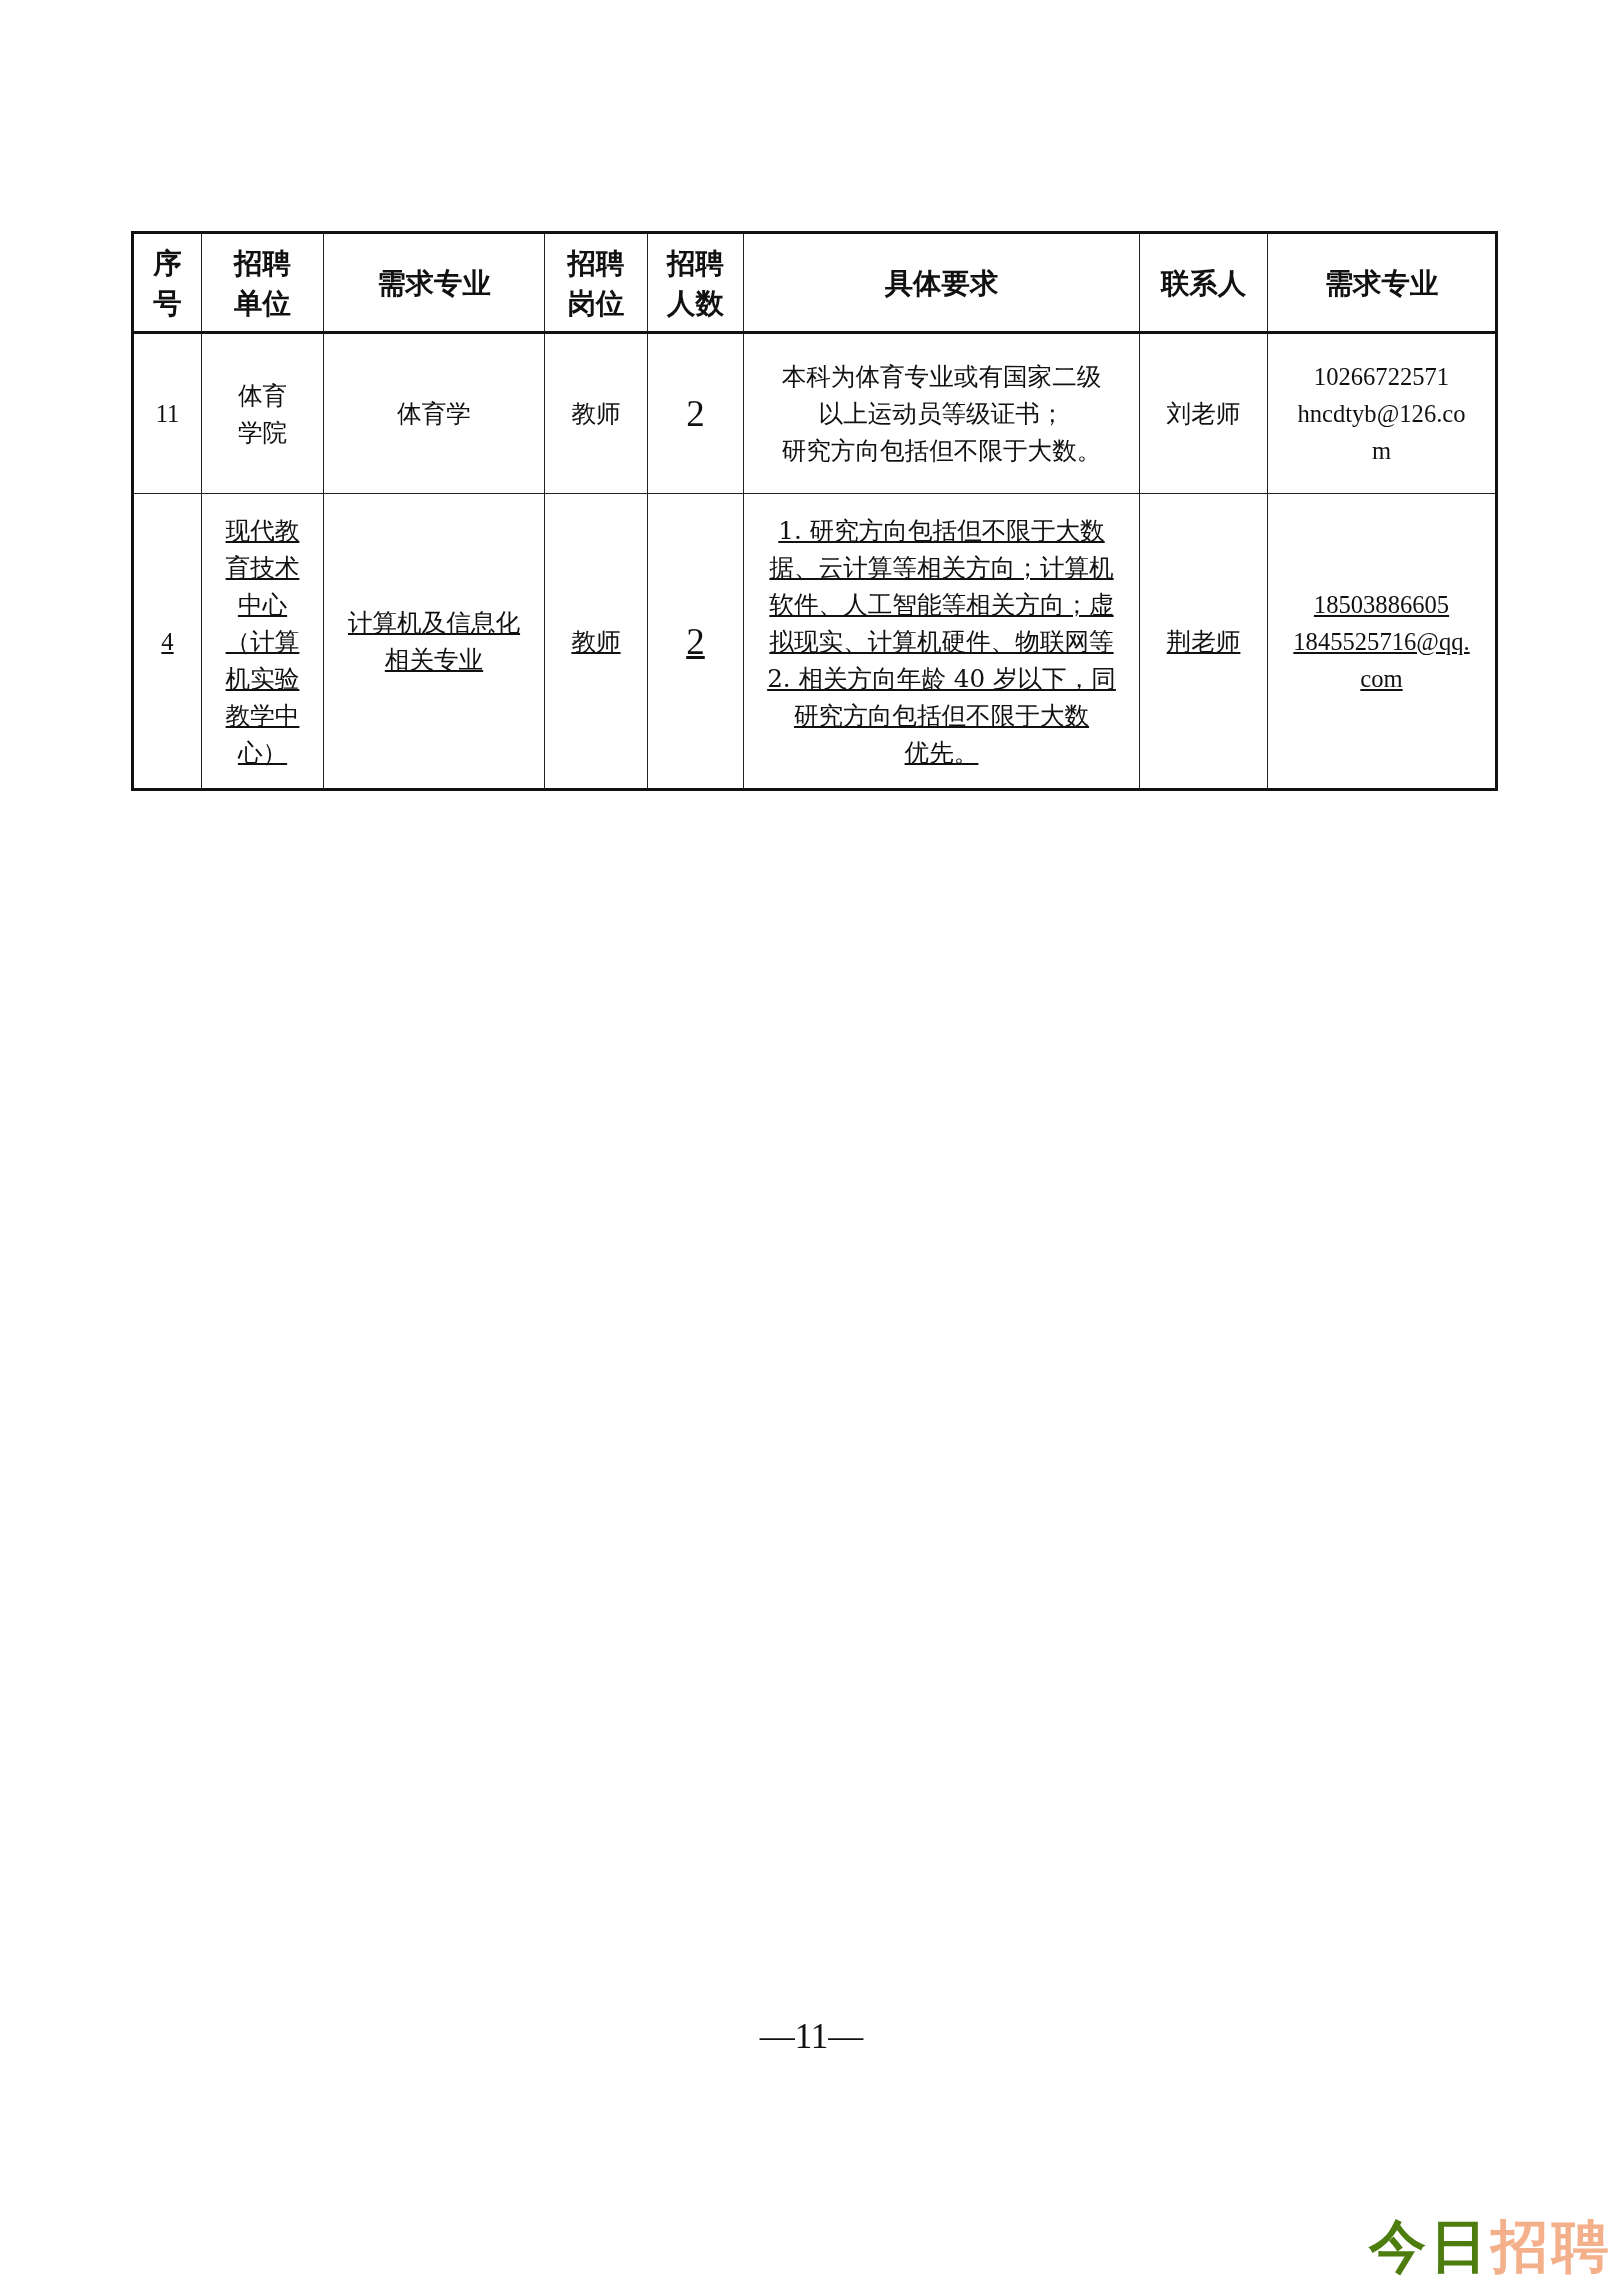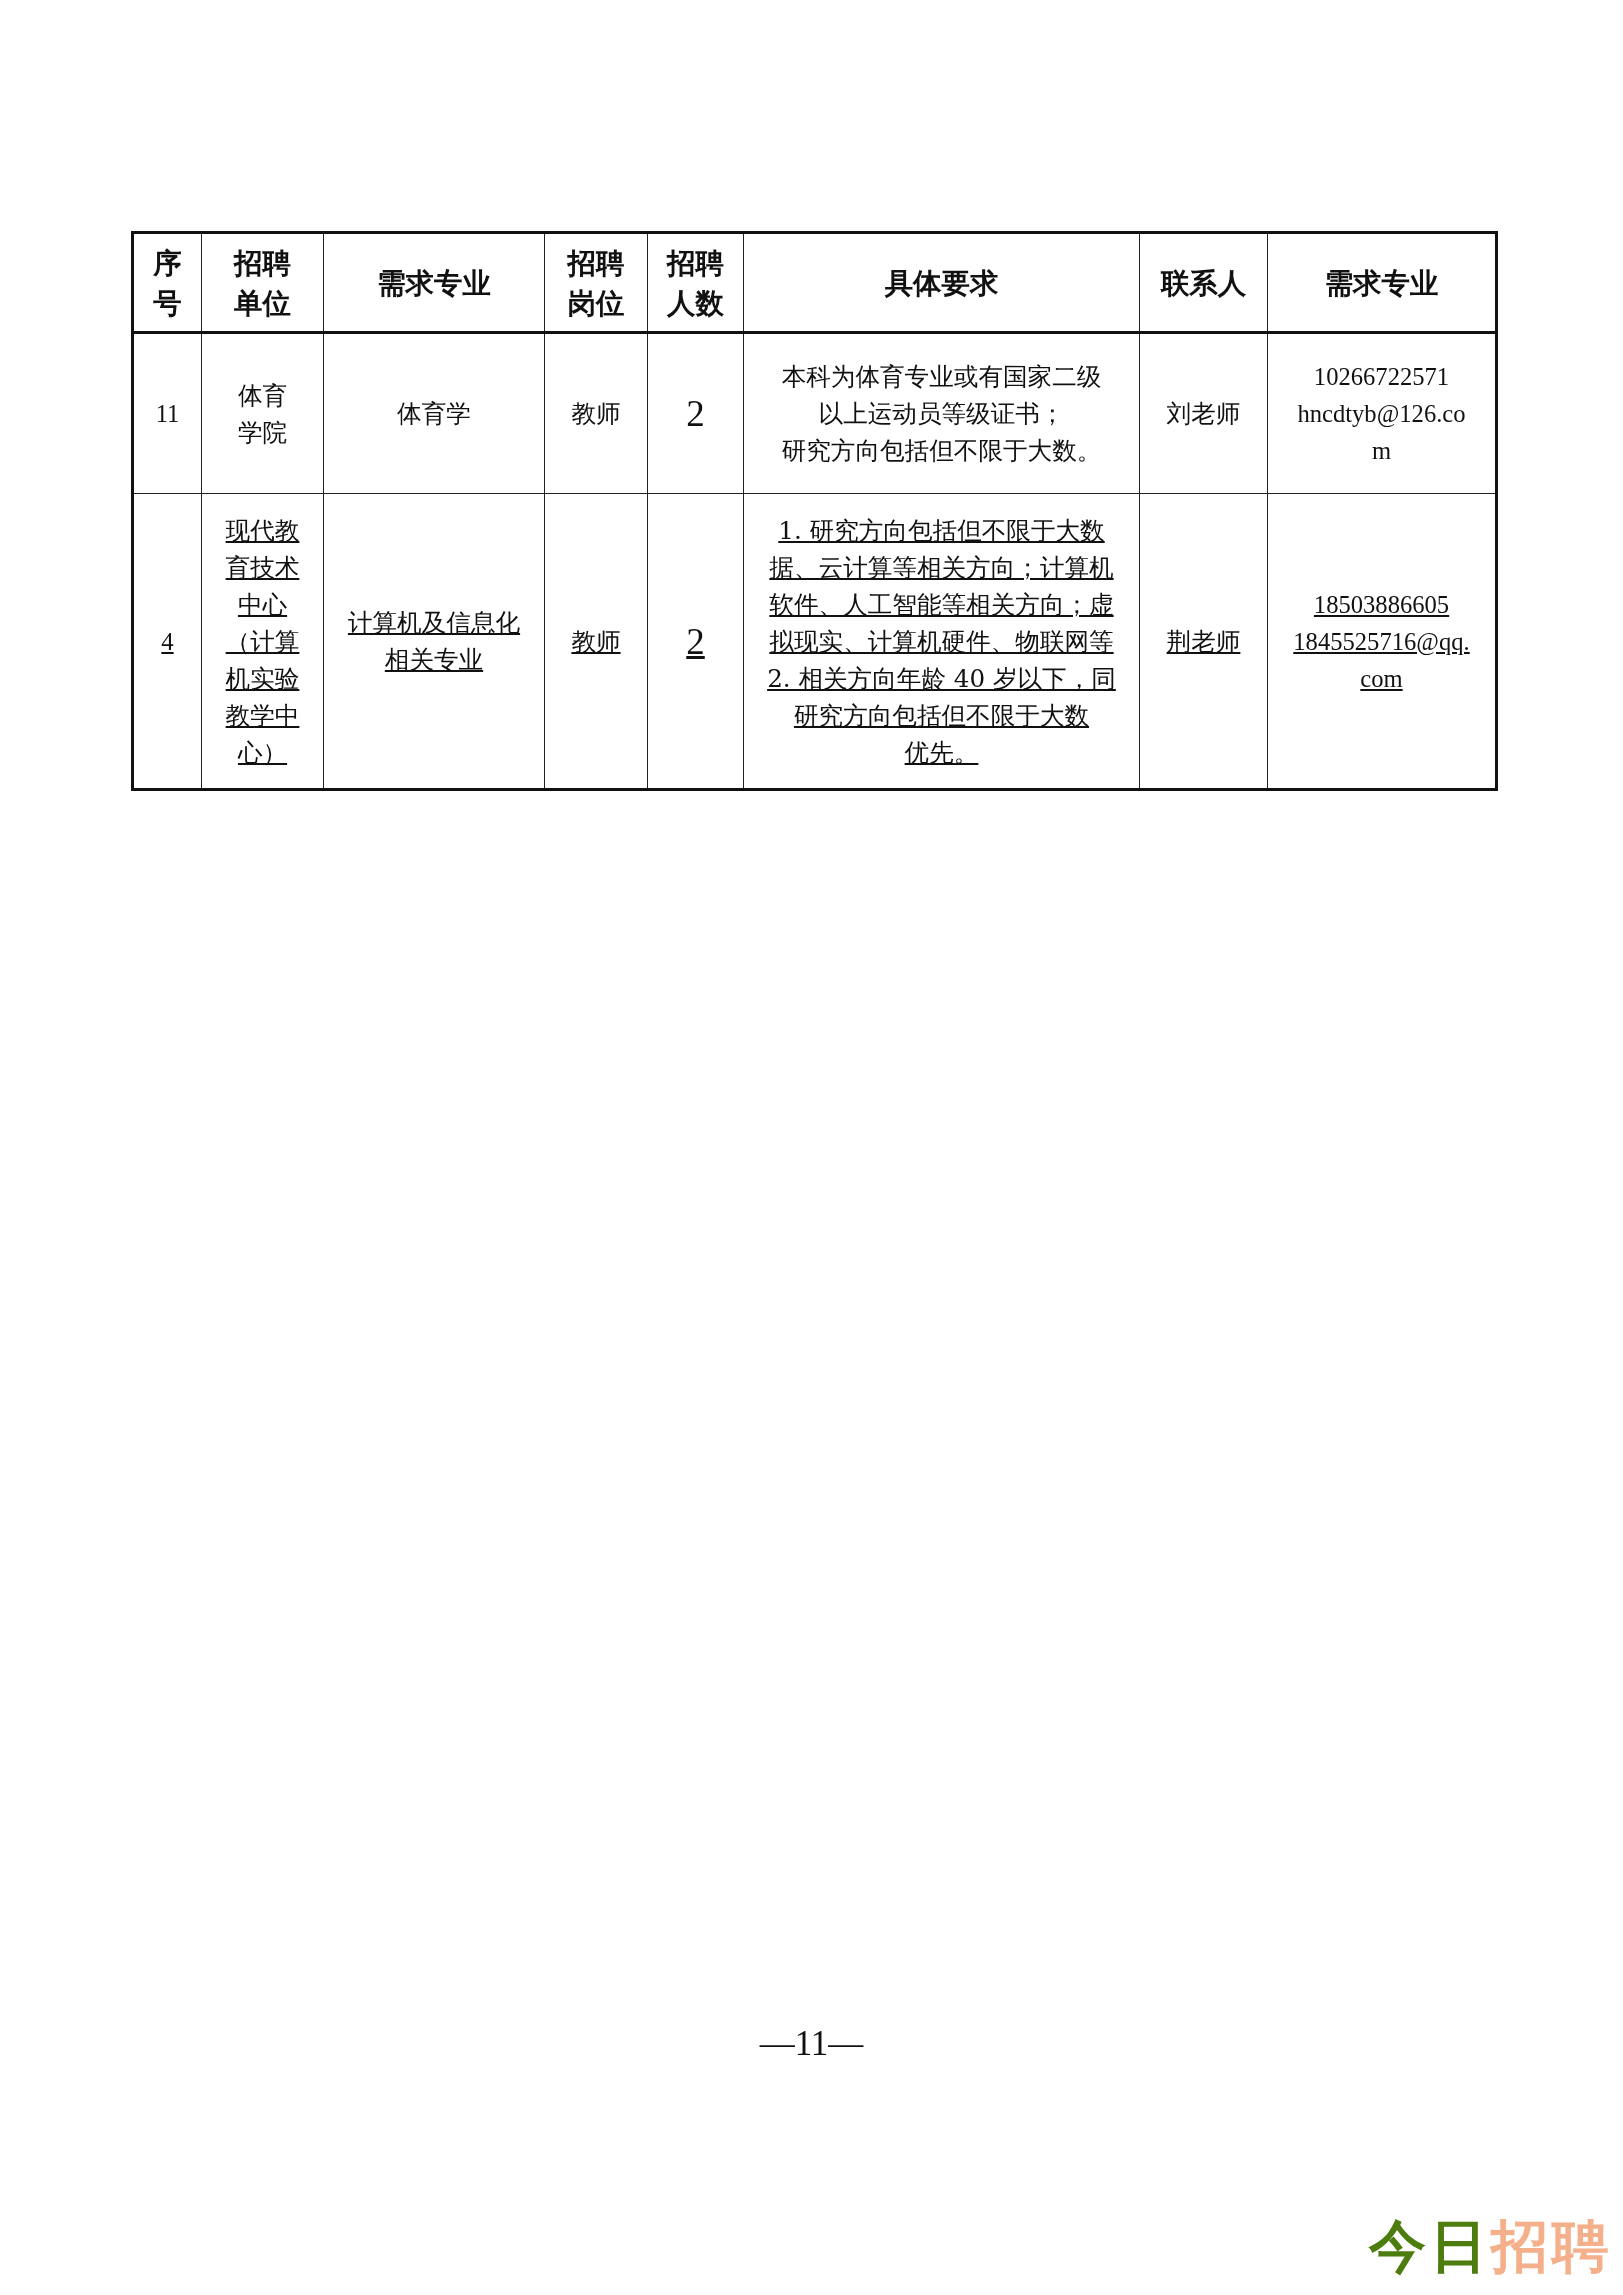--- a/index.html
+++ b/index.html
@@ -62,21 +62,20 @@
     .contact-line { display: block; }
     .stack-line { display: block; }
     .page-number {
       position: absolute;
       top: 2017px;
       left: 0;
       width: 1623px;
       text-align: center;
       font-size: 35px;
       font-family: "Liberation Serif", serif;
-      margin-top: 7px;
     }
     .watermark {
       position: absolute;
       right: 10.3px;
       bottom: 9px;
       font-family: "DejaVu Sans", sans-serif;
       font-size: 57px;
       font-weight: bold;
       letter-spacing: 3.9px;
     }

